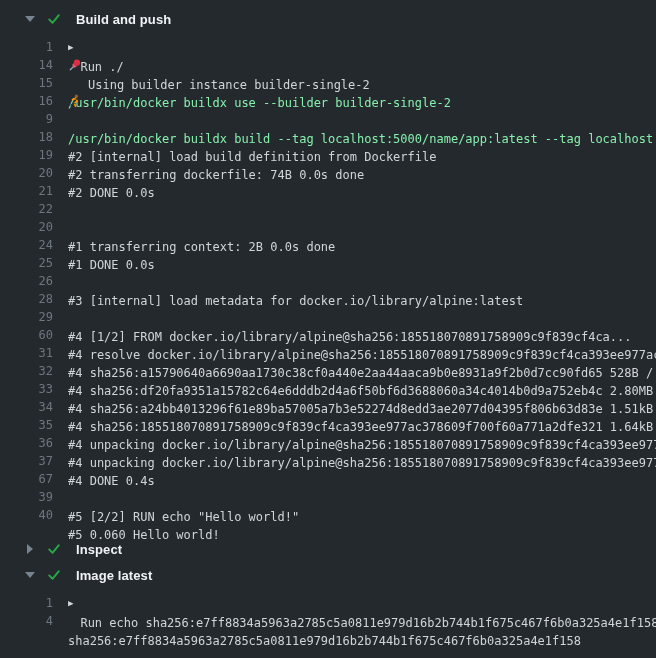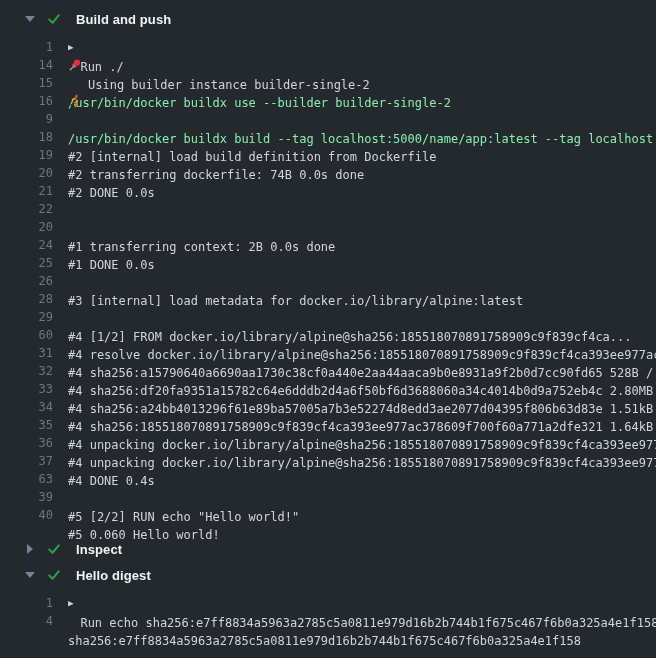--- a/index.html
+++ b/index.html
@@ -225,21 +225,21 @@
     <span class="line-num">36</span>
     <span class="line-content"><span class="line-text">#4 unpacking docker.io/library/alpine@sha256:185518070891758909c9f839cf4ca393ee977a</span></span>
   </div>
 
   <div class="log-line">
     <span class="line-num">37</span>
     <span class="line-content"><span class="line-text">#4 DONE 0.4s</span></span>
   </div>
 
   <div class="log-line">
-    <span class="line-num">63</span>
+    <span class="line-num">67</span>
     <span class="line-content"><span class="line-text"></span></span>
   </div>
 
   <div class="log-line">
     <span class="line-num">39</span>
     <span class="line-content"><span class="line-text">#5 [2/2] RUN echo "Hello world!"</span></span>
   </div>
 
   <div class="log-line">
     <span class="line-num">40</span>
@@ -266,21 +266,21 @@
   <section class="log-section">
     <div class="section-header">
       <span class="chevron-box">
           <i class="chev down"></i>
         </span>
       <span class="check-box">
         <svg width="14" height="14" viewBox="0 0 16 16" aria-hidden="true">
           <path d="M2.5 8.5 L6.3 12.3 L13.5 3.6" fill="none" stroke="#28a745" stroke-width="2.2" stroke-linecap="round" stroke-linejoin="round"></path>
         </svg>
       </span>
-      <span class="section-title">Hello digest</span>
+      <span class="section-title">Image latest</span>
     </div>
     <div class="section-body digest">
   <div class="log-line">
     <span class="line-num">1</span>
     <span class="line-content"><span class="run-marker">▶</span><span class="line-text">Run echo sha256:e7ff8834a5963a2785c5a0811e979d16b2b744b1f675c467f6b0a325a4e1f158</span></span>
   </div>
 
   <div class="log-line">
     <span class="line-num">4</span>
     <span class="line-content"><span class="line-text">sha256:e7ff8834a5963a2785c5a0811e979d16b2b744b1f675c467f6b0a325a4e1f158</span></span>

